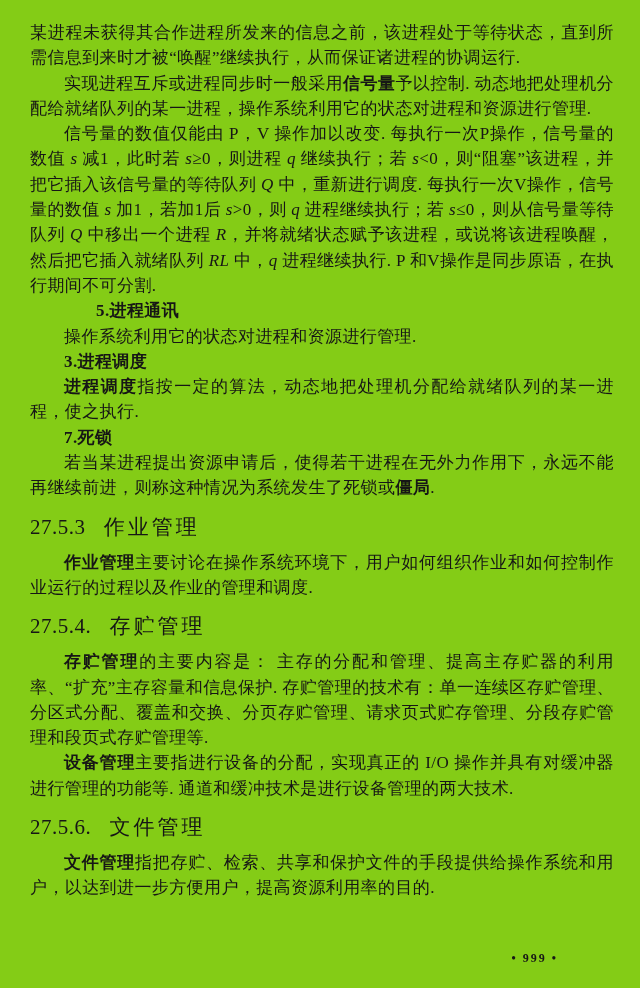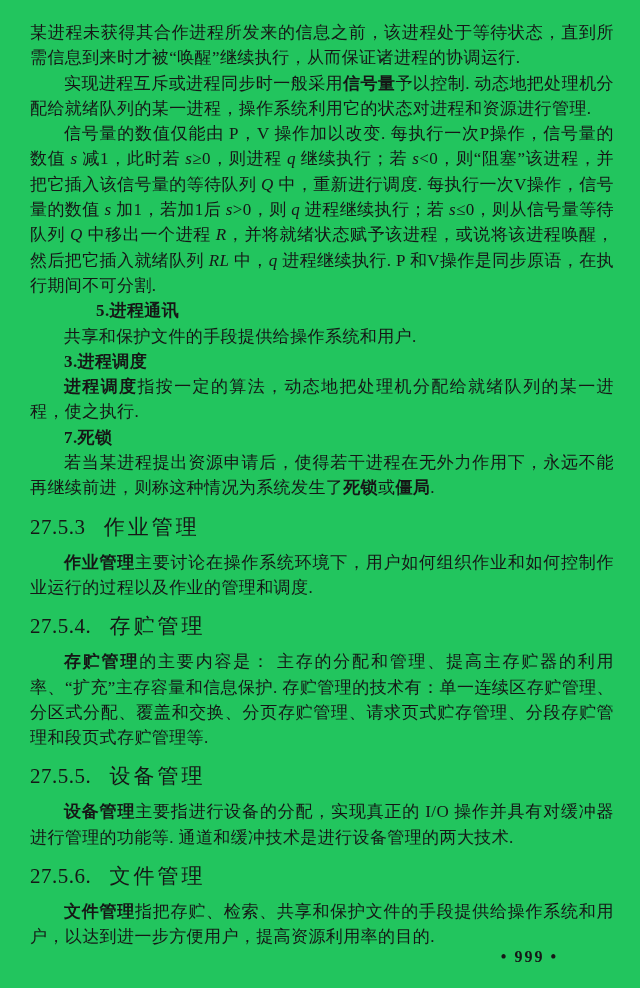--- a/index.html
+++ b/index.html
@@ -5,21 +5,21 @@
   html, body {
     margin: 0;
     padding: 0;
     background: #ffffff;
   }
   .page {
     position: relative;
     width: 640px;
     height: 988px;
     box-sizing: border-box;
-    background: #22c55e;
+    background: #84cc16;
     color: #161616;
     padding: 20px 26px 0 30px;
     font-family: "Liberation Serif", "DejaVu Serif", serif;
     overflow: hidden;
   }
   .body {
     margin: 0;
     font-size: 17px;
     line-height: 25.3px;
     text-align: justify;
@@ -39,66 +39,62 @@
     margin-right: 12px;
     letter-spacing: 0.5px;
   }
   .sec-title {
     letter-spacing: 3px;
   }
   .pagenum {
     position: absolute;
     right: 82px;
     bottom: 22px;
-    font-size: 16px;
+    font-size: 12px;
     font-weight: bold;
     letter-spacing: 2px;
   }
 </style>
 </head>
 <body>
 
 <div class="page">
 
   <p class="body"><span>某进程未获得其合作进程所发来的信息之前，该进程处于等待状态，直到所需信息到来时才被“唤醒”继续执行，从而保证诸进程的协调运行.</span></p>
 
   <p class="body indent"><span>实现进程互斥或进程同步时一般采用</span><span style="font-weight: bold;">信号量</span><span>予以控制. 动态地把处理机分配给就绪队列的某一进程，操作系统利用它的状态对进程和资源进行管理.</span></p>
 
   <p class="body indent"><span>信号量的数值仅能由 P，V 操作加以改变. 每执行一次P操作，信号量的数值 </span><span style="font-style: italic;">s</span><span> 减1，此时若 </span><span style="font-style: italic;">s</span><span>≥0，则进程 </span><span style="font-style: italic;">q</span><span> 继续执行；若 </span><span style="font-style: italic;">s</span><span>&lt;0，则“阻塞”该进程，并把它插入该信号量的等待队列 </span><span style="font-style: italic;">Q</span><span> 中，重新进行调度. 每执行一次V操作，信号量的数值 </span><span style="font-style: italic;">s</span><span> 加1，若加1后 </span><span style="font-style: italic;">s</span><span>&gt;0，则 </span><span style="font-style: italic;">q</span><span> 进程继续执行；若 </span><span style="font-style: italic;">s</span><span>≤0，则从信号量等待队列 </span><span style="font-style: italic;">Q</span><span> 中移出一个进程 </span><span style="font-style: italic;">R</span><span>，并将就绪状态赋予该进程，或说将该进程唤醒，然后把它插入就绪队列 </span><span style="font-style: italic;">RL</span><span> 中，</span><span style="font-style: italic;">q</span><span> 进程继续执行. P 和V操作是同步原语，在执行期间不可分割.</span></p>
 
   <p class="body subhead"><span style="font-weight: bold; margin-left: 32px;">5.进程通讯</span></p>
 
-  <p class="body indent"><span>共享和保护文件的手段提供给操作系统和用户.</span></p>
+  <p class="body indent"><span>操作系统利用它的状态对进程和资源进行管理.</span></p>
 
   <p class="body subhead"><span style="font-weight: bold;">3.进程调度</span></p>
 
   <p class="body indent"><span style="font-weight: bold;">进程调度</span><span>指按一定的算法，动态地把处理机分配给就绪队列的某一进程，使之执行.</span></p>
 
   <p class="body subhead"><span style="font-weight: bold;">7.死锁</span></p>
 
-  <p class="body indent"><span>若当某进程提出资源申请后，使得若干进程在无外力作用下，永远不能再继续前进，则称这种情况为系统发生了</span><span style="font-weight: bold;">死锁</span><span>或</span><span style="font-weight: bold; margin-top: 16px;">僵局</span><span>.</span></p>
+  <p class="body indent"><span>若当某进程提出资源申请后，使得若干进程在无外力作用下，永远不能再继续前进，则称这种情况为系统发生了</span><span style="font-weight: normal;">死锁</span><span>或</span><span style="font-weight: bold; margin-top: 16px;">僵局</span><span>.</span></p>
 
   <h2 class="sec">
     <span class="sec-num">27.5.3</span>
     <span class="sec-title">作业管理</span>
   </h2>
 
   <p class="body indent"><span style="font-weight: bold;">作业管理</span><span>主要讨论在操作系统环境下，用户如何组织作业和如何控制作业运行的过程以及作业的管理和调度.</span></p>
 
   <h2 class="sec">
     <span class="sec-num">27.5.4.</span>
     <span class="sec-title">存贮管理</span>
   </h2>
 
   <p class="body indent"><span style="font-weight: bold;">存贮管理</span><span>的主要内容是： 主存的分配和管理、提高主存贮器的利用率、“扩充”主存容量和信息保护. 存贮管理的技术有：单一连续区存贮管理、分区式分配、覆盖和交换、分页存贮管理、请求页式贮存管理、分段存贮管理和段页式存贮管理等.</span></p>
 
-  <h2 class="sec">
-    <span class="sec-num">27.5.5.</span>
-    <span class="sec-title">设备管理</span>
-  </h2>
 
   <p class="body indent"><span style="font-weight: bold;">设备管理</span><span>主要指进行设备的分配，实现真正的 I/O 操作并具有对缓冲器进行管理的功能等. 通道和缓冲技术是进行设备管理的两大技术.</span></p>
 
   <h2 class="sec">
     <span class="sec-num">27.5.6.</span>
     <span class="sec-title">文件管理</span>
   </h2>
 
   <p class="body indent"><span style="font-weight: bold;">文件管理</span><span>指把存贮、检索、共享和保护文件的手段提供给操作系统和用户，以达到进一步方便用户，提高资源利用率的目的.</span></p>
 

